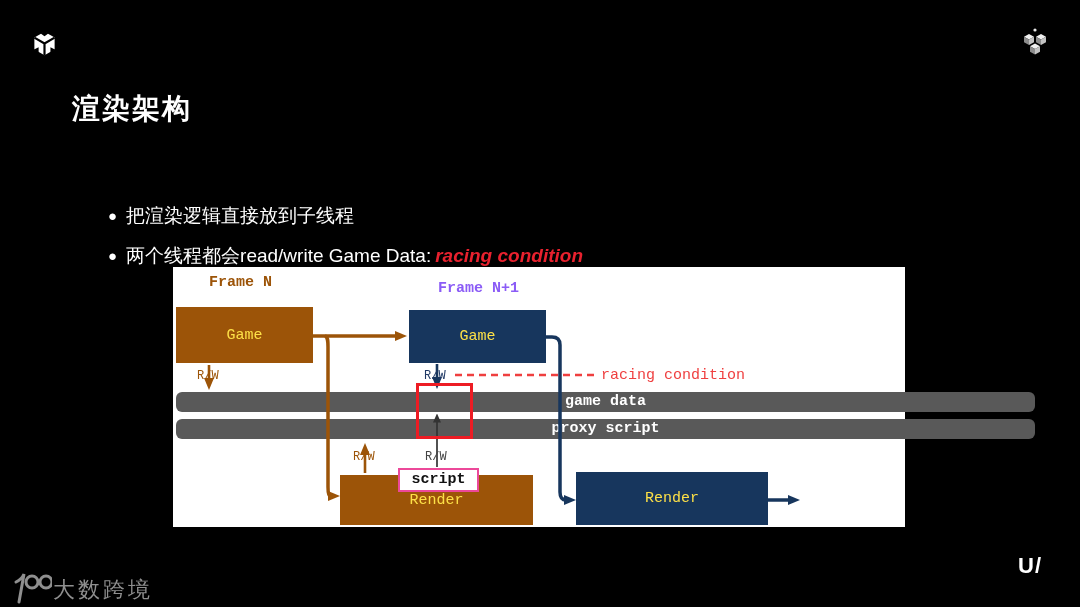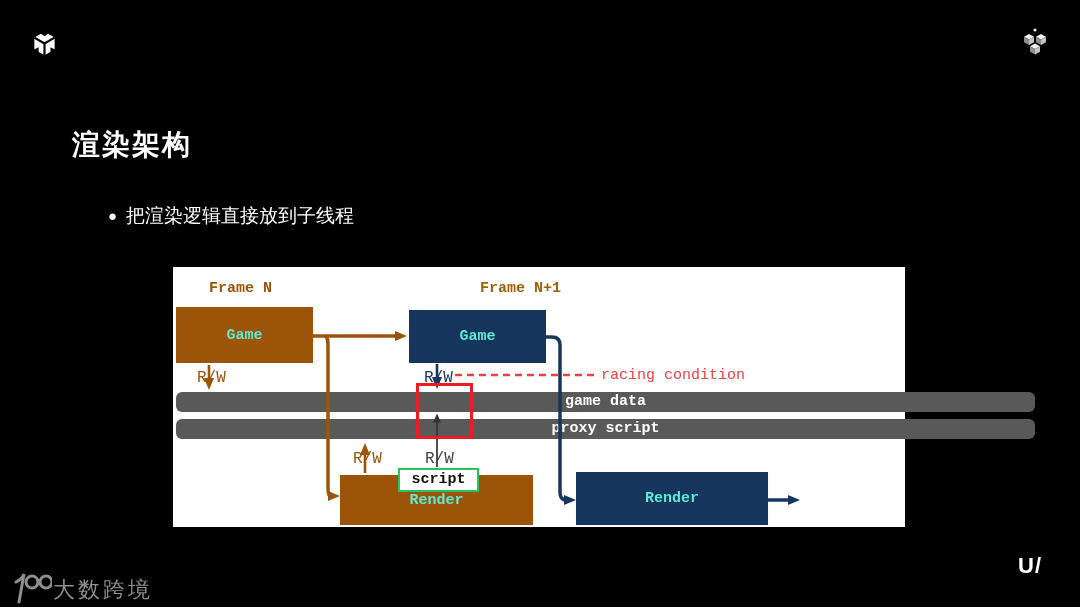--- a/index.html
+++ b/index.html
@@ -1,41 +1,41 @@
 <!DOCTYPE html>
 <html><head>
 <meta charset="utf-8">
 <style>
   html,body{margin:0;padding:0;background:#000;}
   .slide{position:relative;width:1080px;height:607px;background:#000;overflow:hidden;
          font-family:"Liberation Sans",sans-serif;}
   .abs{position:absolute;}
 
   
-  .title{left:72px;top:90px;color:#fff;font-size:28px;font-weight:bold;letter-spacing:2px;margin-top:36px;}
+  .title{left:72px;top:90px;color:#fff;font-size:28px;font-weight:bold;letter-spacing:2px;}
 
   
   .bullet{left:88px;color:#fff;font-size:19px;white-space:nowrap;margin-left:20px;}
   .bullet .dot{font-size:15px;margin-right:9px;vertical-align:1px;}
   .bullet .hl{color:#e8212e;font-style:italic;font-weight:bold;margin-left:4px;}
 
   
   .panel{left:173px;top:267px;width:732px;height:260px;background:#fff;}
   .mono{font-family:"Liberation Mono","DejaVu Sans Mono",monospace;}
   .frame-label{font-size:15px;font-weight:bold;white-space:nowrap;}
   .box{display:flex;align-items:center;justify-content:center;
-       font-size:15px;font-weight:bold;color:#5eead4;}
+       font-size:15px;font-weight:normal;color:#fde047;}
   .brown-bg{background:#9c5408;}
   .navy-bg{background:#17365d;}
   .bar{left:3px;width:859px;height:20px;background:#595959;border-radius:6px;
        color:#fff;font-size:15px;font-weight:bold;text-align:center;line-height:20px;z-index:1;}
-  .rw{font-size:16px;white-space:nowrap;z-index:3;}
+  .rw{font-size:12px;white-space:nowrap;z-index:3;}
   .panel-svg{left:0;top:0;z-index:2;pointer-events:none;}
   .red-rect{left:243px;top:116px;width:51px;height:50px;border:3px solid #ed1c24;z-index:4;background:transparent;}
-  .script-box{left:225px;top:201px;width:77px;height:20px;background:#fff;border:2px solid #22c55e;
+  .script-box{left:225px;top:201px;width:77px;height:20px;background:#fff;border:2px solid #ec4899;
        color:#111;font-size:15px;font-weight:bold;text-align:center;line-height:19px;z-index:5;}
   .racing{left:428px;top:100px;color:#ef3f3f;font-size:15px;white-space:nowrap;z-index:3;}
 
   
   .brand1{left:33px;top:561px;color:#9a9a9a;font-size:11px;font-weight:bold;letter-spacing:1px;margin-top:48px;}
   .brand2{left:53px;top:575px;color:#8f8f8f;font-size:22px;letter-spacing:3px;}
   .uslash{left:1018px;top:553px;color:#fff;font-size:22px;font-weight:900;letter-spacing:1px;}
 </style>
 </head>
 <body>
@@ -71,25 +71,28 @@
         <polygon points="22,20.3 17,23.1 17,28.5 22,25.7" fill="#c2c2c2"></polygon>
       </g>
     </svg>
   </div>
 
   <div class="abs title">渲染架构</div>
 
   <div class="abs bullet" style="top:203px;">
     <span class="dot">●</span><span>把渲染逻辑直接放到子线程</span>
   </div>
+  <div class="abs bullet" style="top:243px;">
+    <span class="dot">●</span><span>两个线程都会read/write Game Data:</span><span class="hl">racing condition</span>
+  </div>
 
   <div class="abs panel">
 
-    <div class="abs mono frame-label" style="left:36px;top:13px;color:#9c5408;">Frame N</div>
-    <div class="abs mono frame-label" style="left:265px;top:13px;color:#a16207;margin-left:42px;">Frame N+1</div>
+    <div class="abs mono frame-label" style="left:36px;top:7px;color:#9c5408;">Frame N</div>
+    <div class="abs mono frame-label" style="left:265px;top:13px;color:#8b5cf6;">Frame N+1</div>
 
     <div class="abs box mono brown-bg" style="left:3px;top:40px;width:137px;height:56px;">Game</div>
     <div class="abs box mono navy-bg" style="left:236px;top:43px;width:137px;height:53px;">Game</div>
 
     <div class="abs bar mono" style="top:125px;">game data</div>
     <div class="abs bar mono" style="top:152px;">proxy script</div>
 
     <div class="abs box mono brown-bg" style="left:167px;top:208px;width:193px;height:50px;">Render</div>
     <div class="abs box mono navy-bg" style="left:403px;top:205px;width:192px;height:53px;">Render</div>
 

